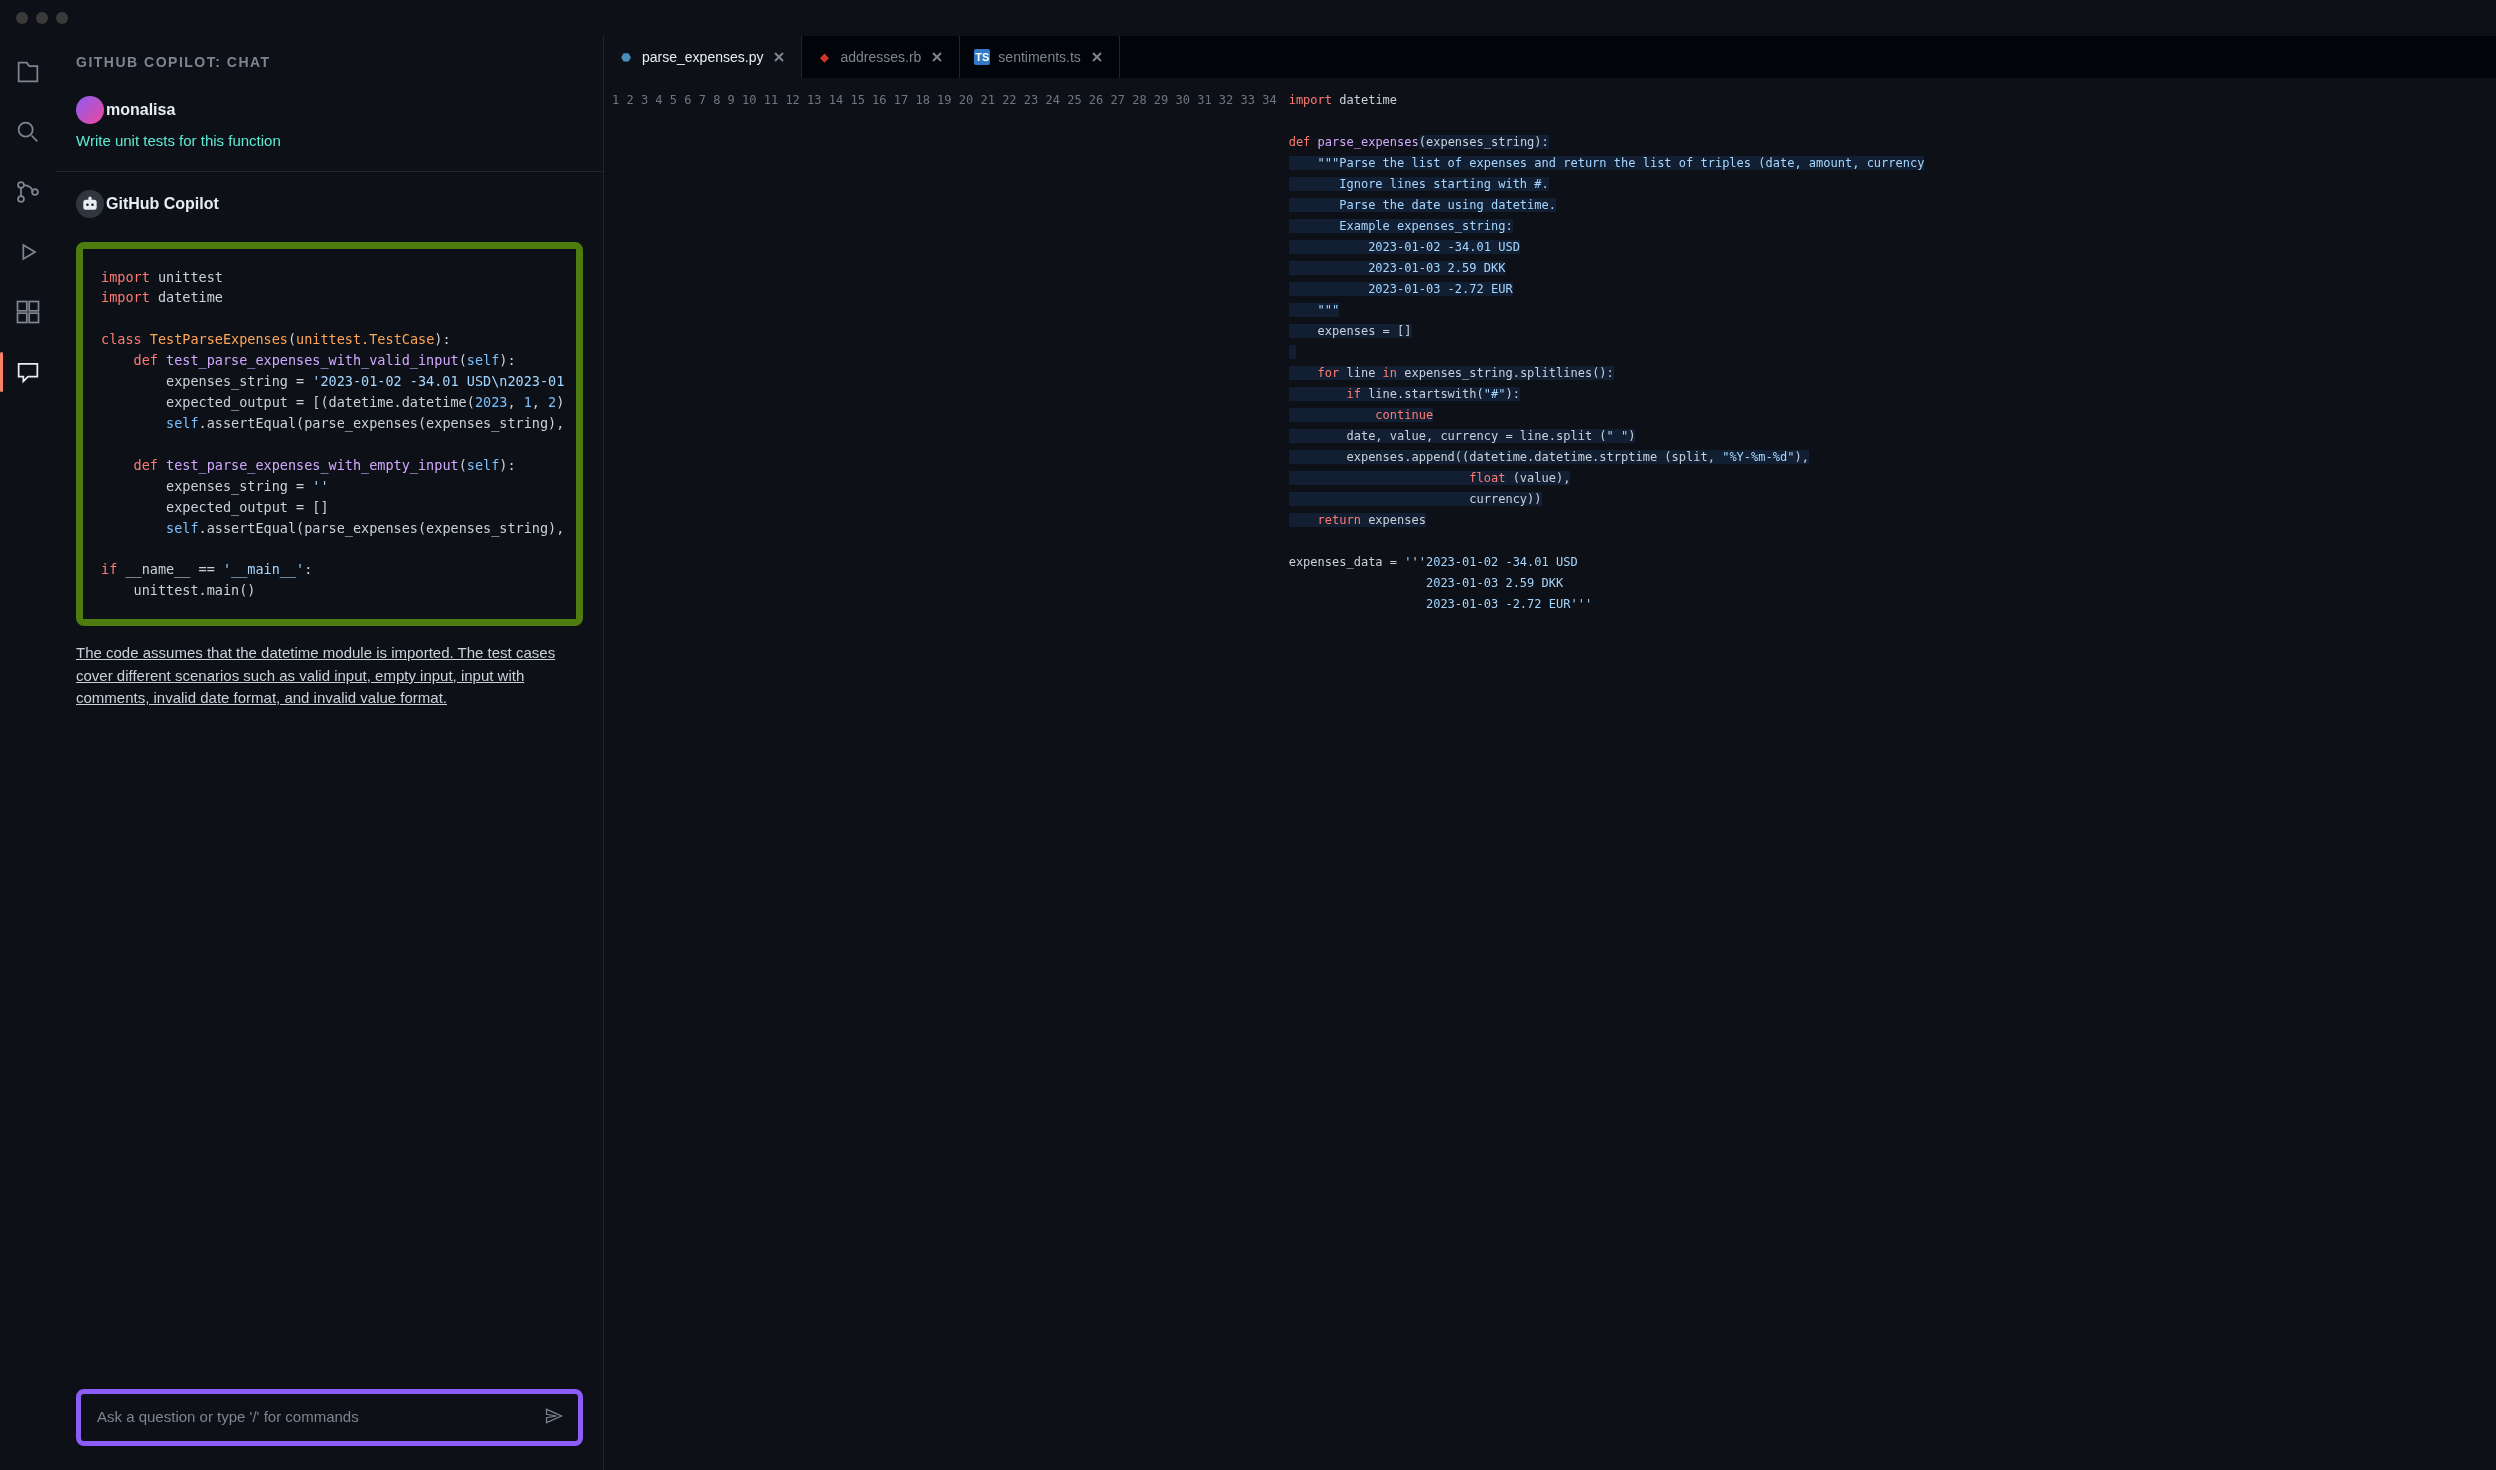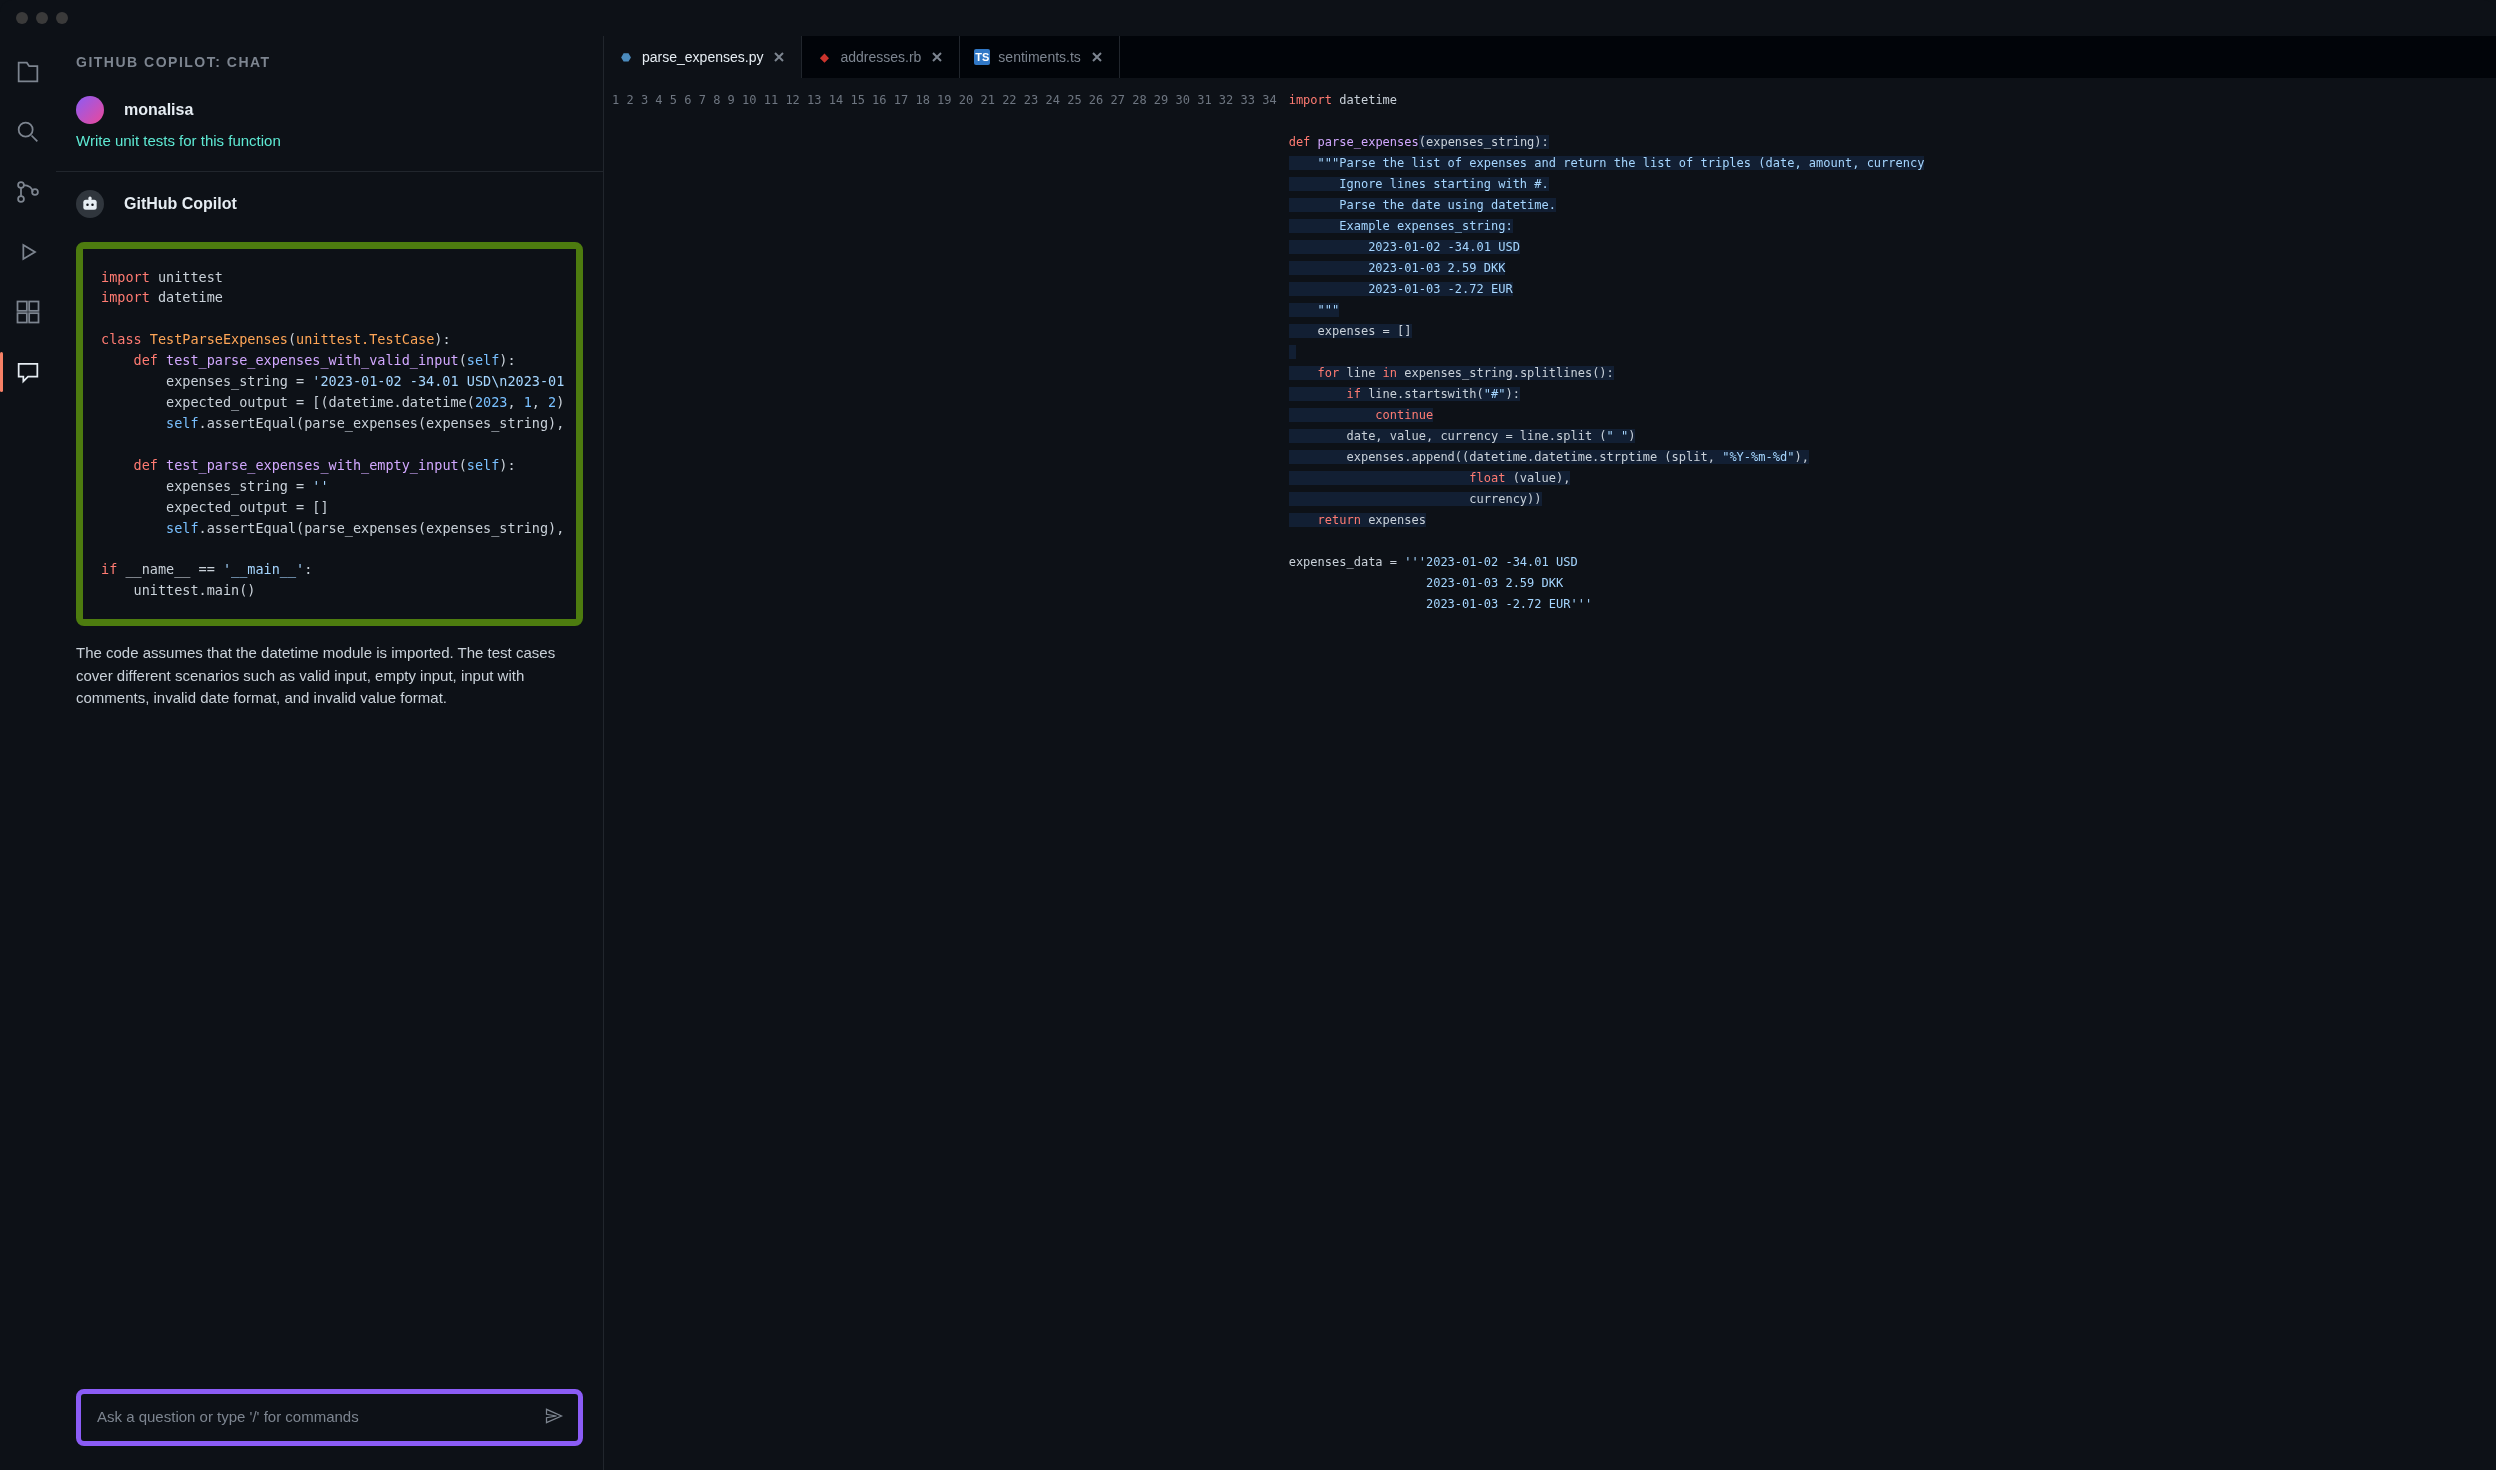--- a/index.html
+++ b/index.html
@@ -84,21 +84,21 @@
   flex: 1;
   overflow-y: auto;
   padding: 4px 0;
 }
 .chat-msg {
   padding: 10px 20px;
 }
 .chat-user-row {
   display: flex;
   align-items: center;
-  gap: 20px;
+  gap: 2px;
   margin-bottom: 6px;
 }
 .avatar {
   width: 28px;
   height: 28px;
   border-radius: 50%;
   background: #30363d;
   display: flex;
   align-items: center;
   justify-content: center;
@@ -133,20 +133,21 @@
 .fn { color: #d2a8ff; }
 .cls { color: #ffa657; }
 .str { color: #a5d6ff; }
 .num { color: #79c0ff; }
 .slf { color: #79c0ff; }
 .explain {
   padding: 0 20px 16px;
   font-size: 15px;
   color: #c9d1d9;
   line-height: 1.5;
+  text-decoration: underline;
 }
 .chat-input-wrap {
   padding: 16px 20px 24px;
 }
 .chat-input {
   border: 5px solid #8b5cf6;
   border-radius: 8px;
   padding: 14px 48px 15px 16px;
   position: relative;
 }

